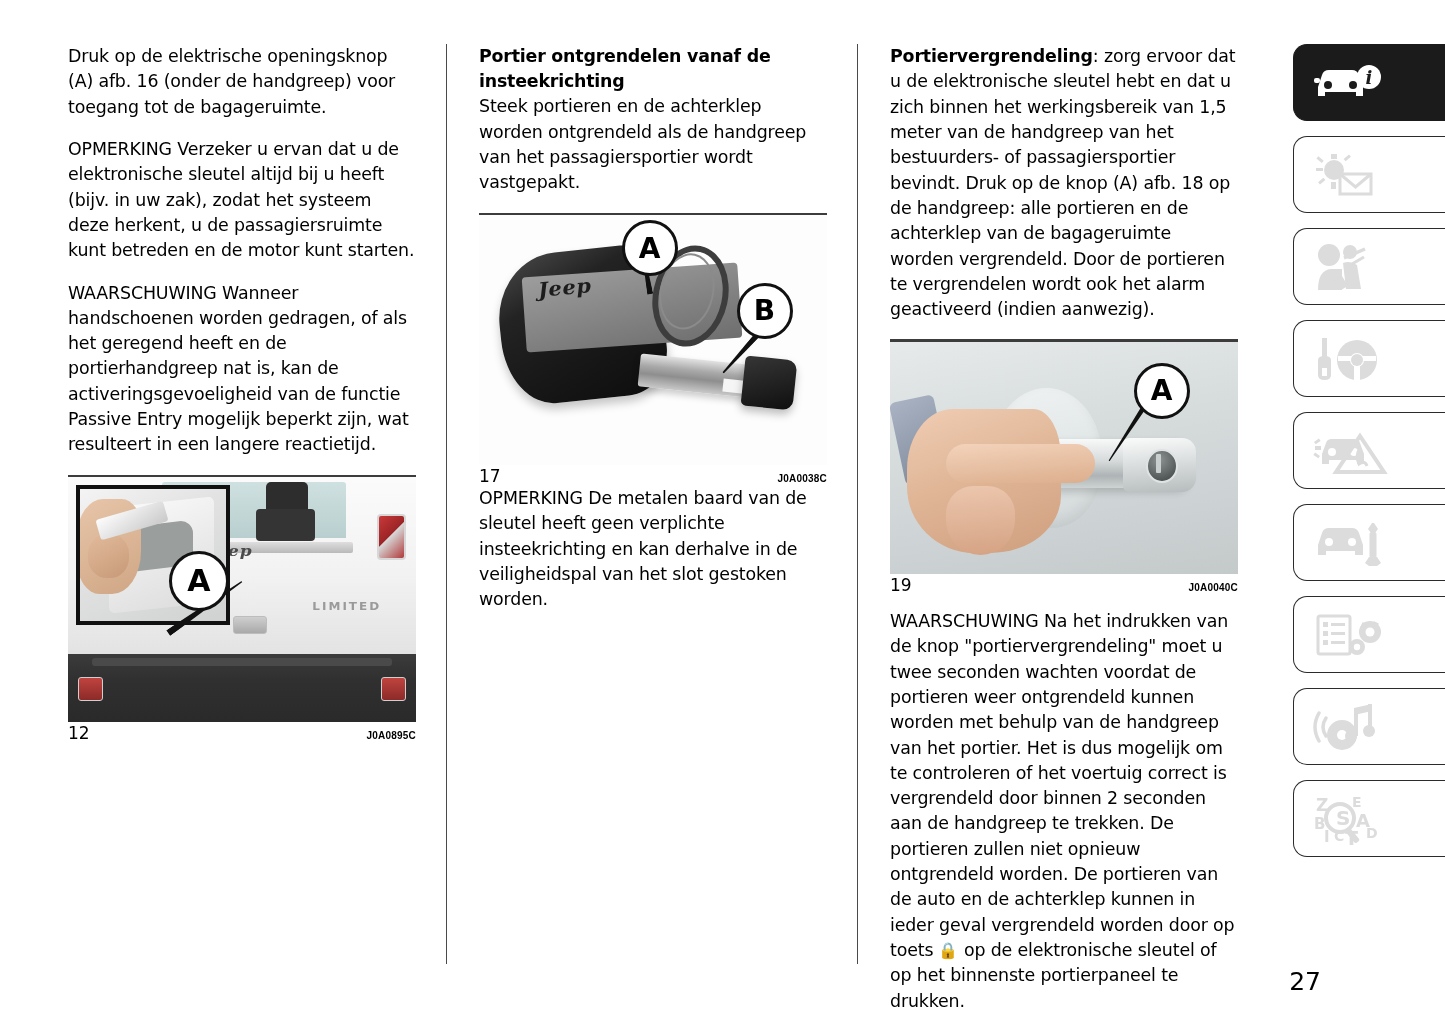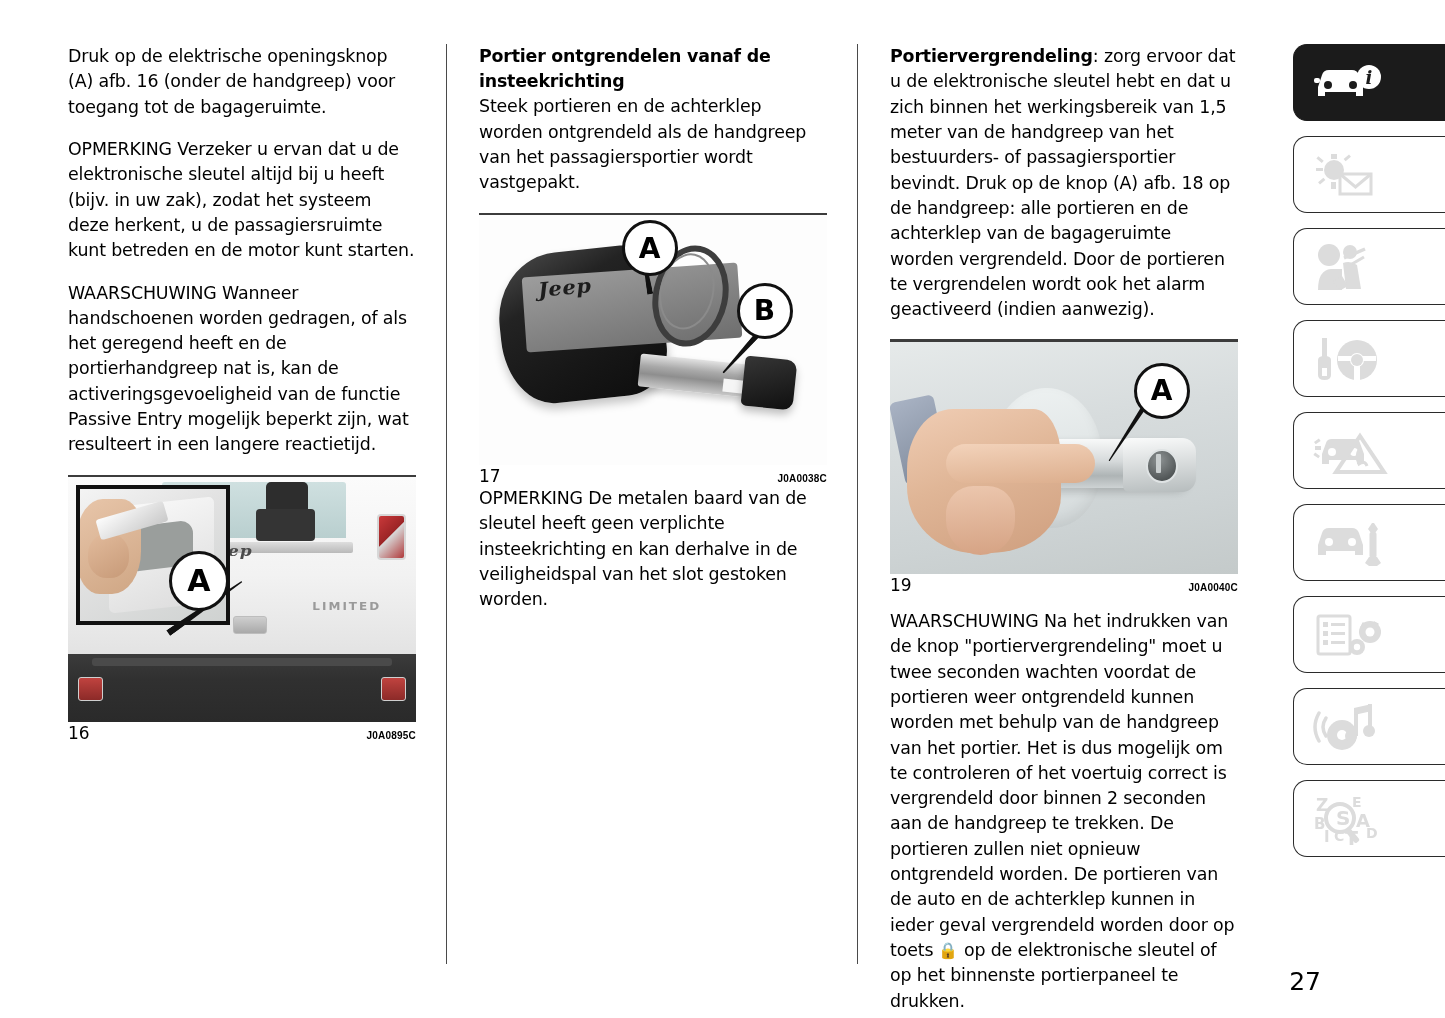--- a/index.html
+++ b/index.html
@@ -394,21 +394,21 @@
             <div class="f16-inset-dark"></div>
             <div class="f16-hand"></div>
             <div class="f16-thumb"></div>
             <div class="f16-chrome-bar"></div>
           </div>
 
           <div class="lead" style="left:50%;top:41%;width:26%;height:7px;transform:rotate(145deg);clip-path:polygon(0 40%,100% 0,100% 100%,0 60%);"></div>
           <div class="callout" style="left:29%;top:30%;width:54px;height:54px;font-size:30px;">A</div>
         </div>
         <figcaption class="fig-cap">
-          <span>16</span>
+          <span>12</span>
           <span class="code">J0A0895C</span>
         </figcaption>
       </figure>
 
     </div>
 
     <div class="col">
 
       <h3 class="head">Portier ontgrendelen vanaf de insteekrichting</h3>
       <p class="body">Steek portieren en de achterklep worden ontgrendeld als de handgreep van het passagiersportier wordt vastgepakt.</p>

